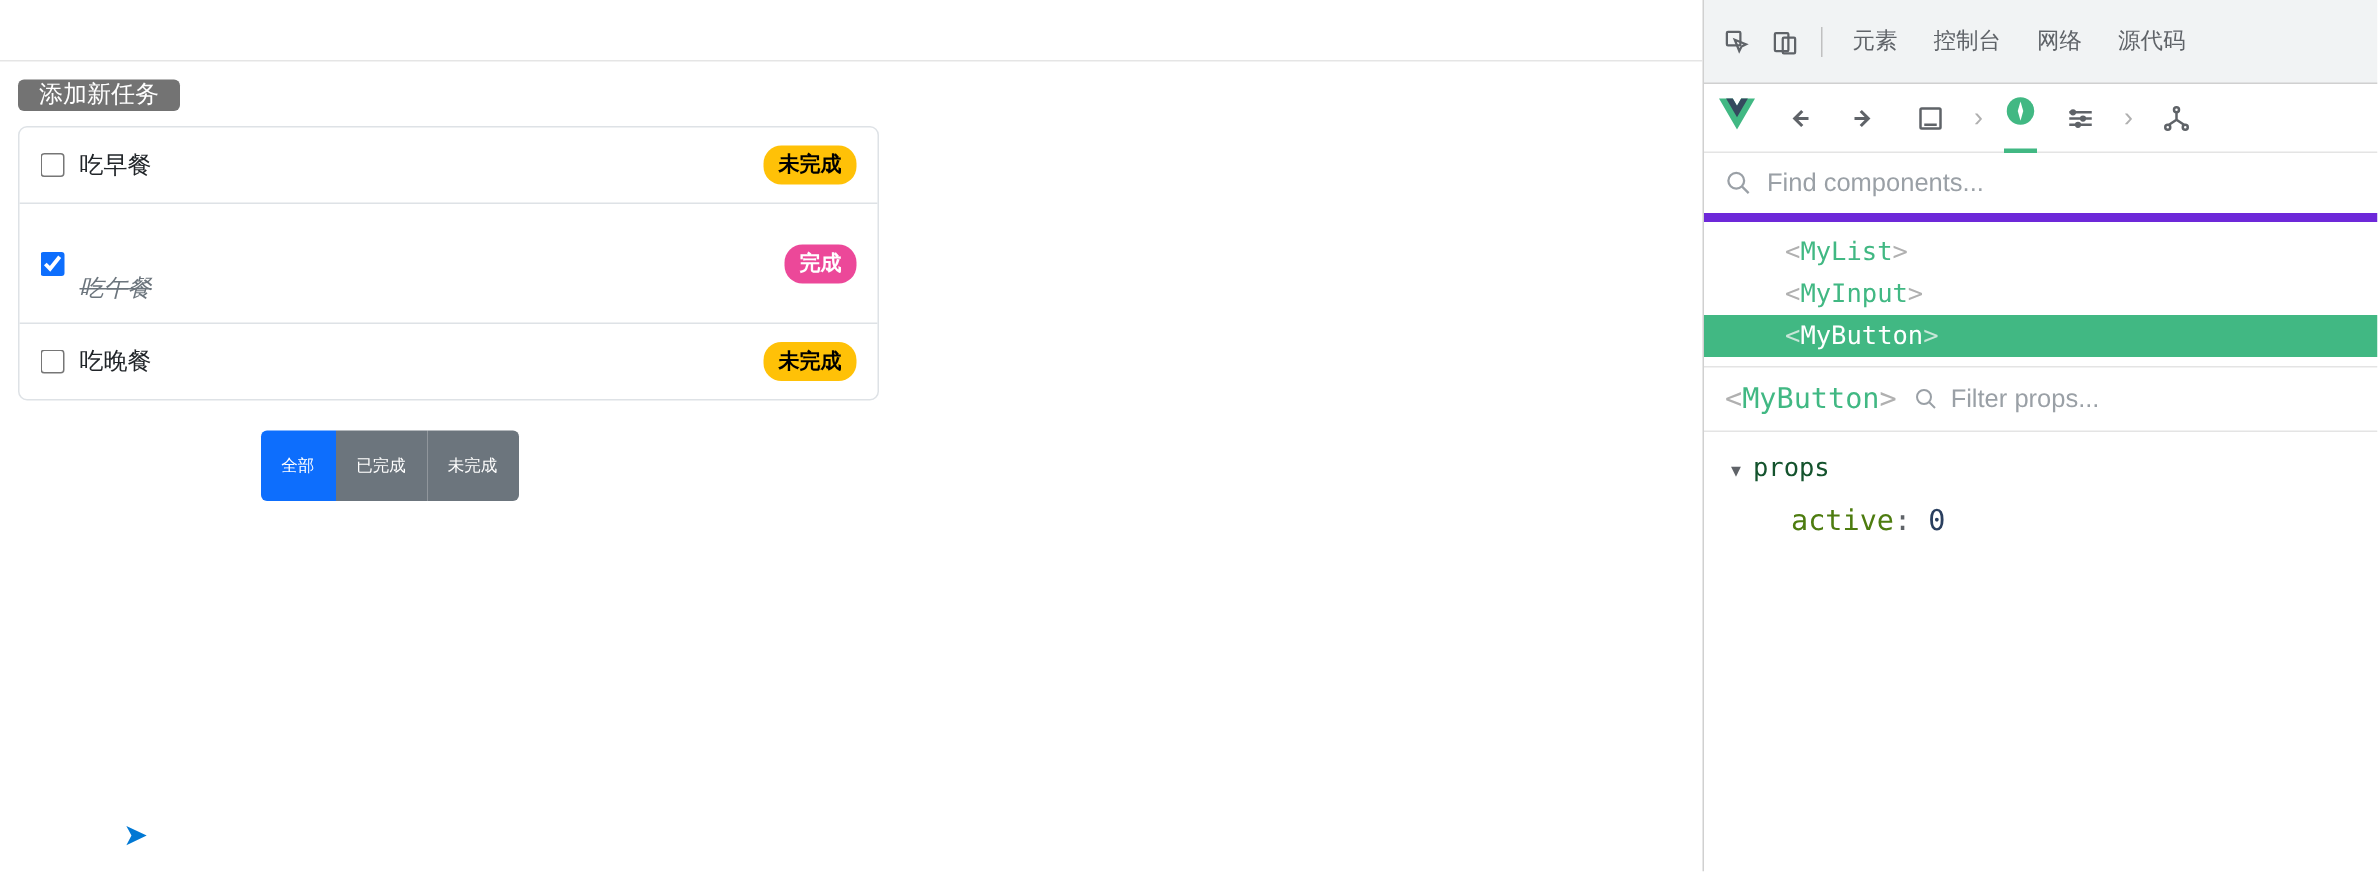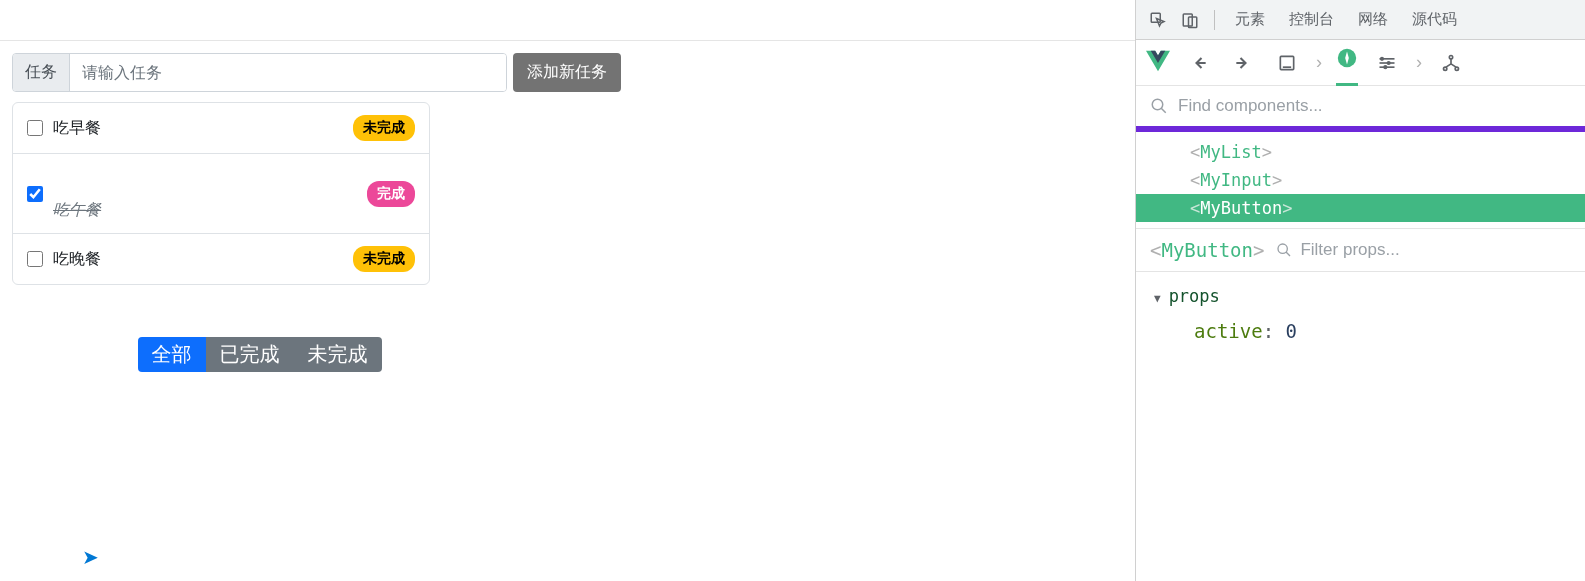--- a/index.html
+++ b/index.html
@@ -48,21 +48,21 @@
 .btn-primary {
   background: #737373;
   color: #fff;
   border: none;
   border-radius: 4px;
   padding: 0 14px;
   font-size: 16px;
   cursor: pointer;
 }
 .task-list {
-  width: 418px;
+  width: 574px;
   border: 1px solid #dee2e6;
   border-radius: 6px;
 }
 .task-item {
   display: flex;
   align-items: center;
   padding: 12px 14px;
   border-bottom: 1px solid #dee2e6;
 }
 .task-item:last-child { border-bottom: none; }
@@ -93,45 +93,44 @@
 .badge-success { background: #ec4899; color: #fff; }
 .filter-row {
   display: flex;
   justify-content: center;
   margin-top: 20px;
   width: 495px;
 }
 .btn-group { display: flex; }
 .btn-group button {
   border: none;
-  padding: 4px 14px;
-  font-size: 20px;
+  padding: 16px 14px;
+  font-size: 11px;
   cursor: pointer;
-  margin-top: 32px;
 }
 .btn-group button:first-child { border-radius: 4px 0 0 4px; }
 .btn-group button:last-child { border-radius: 0 4px 4px 0; }
 .btn-filter-active { background: #0d6efd; color: #fff; }
 .btn-filter { background: #6c757d; color: #fff; }
 
 
 .devtools {
   width: 450px;
   border-left: 1px solid #d0d0d0;
   display: flex;
   flex-direction: column;
   background: #fff;
   font-size: 16px;
 }
 .devtools-tabs {
   display: flex;
   align-items: center;
   background: #f1f3f4;
   border-bottom: 1px solid #d0d0d0;
-  height: 40px;
+  height: 56px;
   padding: 0 8px;
   gap: 4px;
 }
 .devtools-tabs .icon-btn {
   width: 28px;
   height: 28px;
   display: flex;
   align-items: center;
   justify-content: center;
   color: #5f6368;
@@ -246,24 +245,20 @@
   color: #0078d4;
   font-size: 20px;
   pointer-events: none;
 }
 </style>
 </head>
 <body>
 
 <div class="app-area">
   <div class="input-row">
-    <div class="input-group">
-      <span class="input-label">任务</span>
-      <input class="task-input" placeholder="请输入任务" style="">
-    </div>
     <button class="btn-primary">添加新任务</button>
   </div>
 
   <div class="task-list">
     <div class="task-item">
       <input type="checkbox" class="task-check" style="">
       <span class="task-text">吃早餐</span>
       <span class="badge badge-warning">未完成</span>
     </div>
     <div class="task-item">

